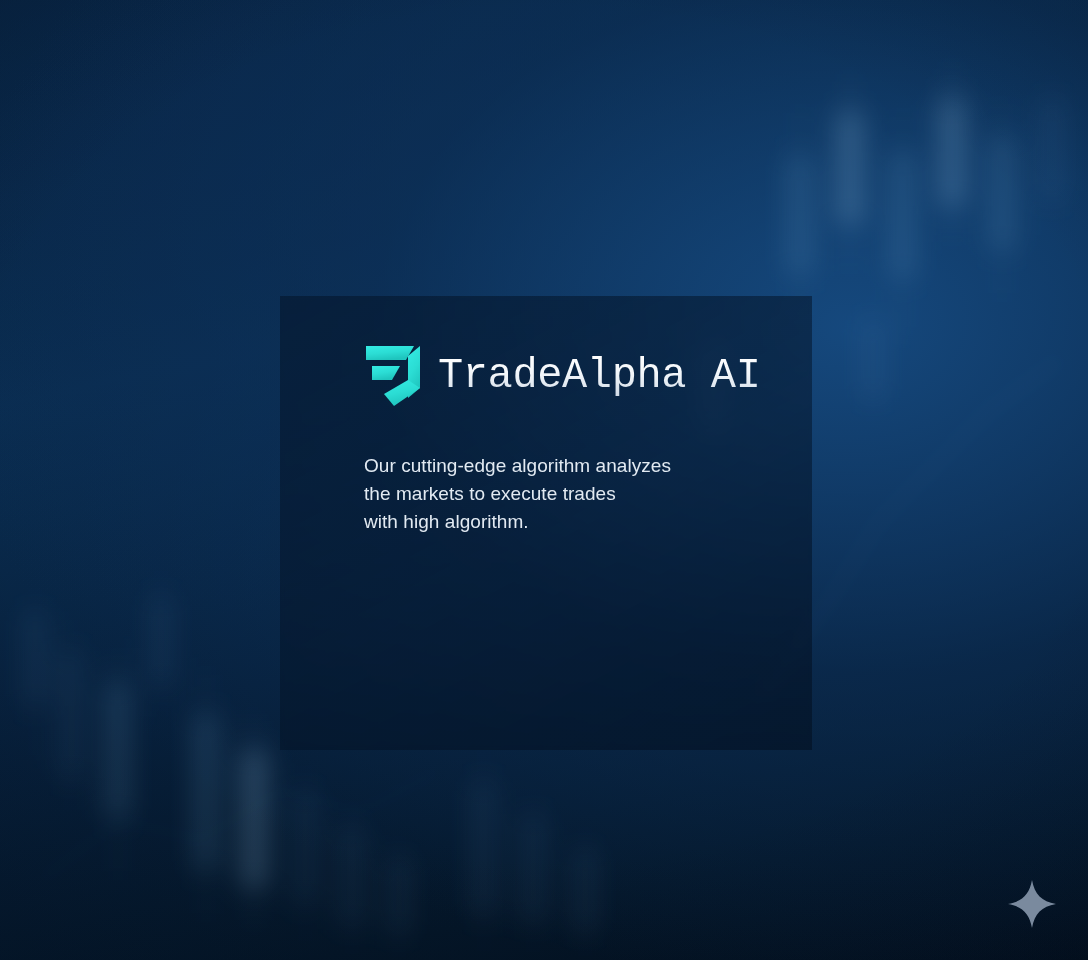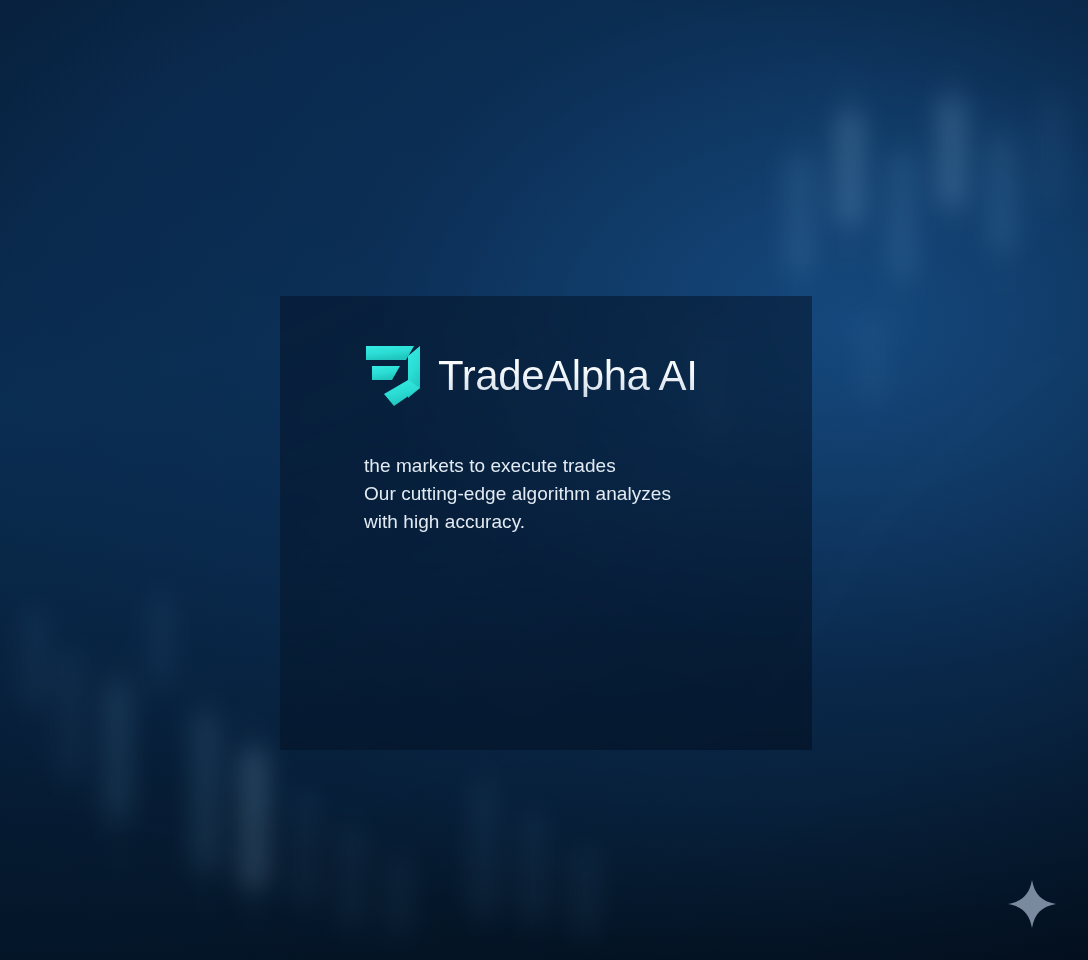--- a/index.html
+++ b/index.html
@@ -104,20 +104,21 @@
   .wordmark {
     font-size:42px;
     font-weight:400;
     letter-spacing:-0.4px;
     line-height:1;
     background:linear-gradient(180deg,#ffffff 0%, #f2f6fa 45%, #cfdae6 100%);
     -webkit-background-clip:text;
     background-clip:text;
     color:transparent;
     white-space:nowrap;
+    font-family:Liberation Mono, monospace;
   }
 
   
   .headline {
     font-size:31px;
     font-weight:700;
     line-height:1.38;
     letter-spacing:-0.35px;
     color:#f4f8fc;
     max-width:360px;
@@ -261,23 +262,23 @@
           <polygon points="8,22 36,22 28,36 8,36" fill="url(#tealGrad)"></polygon>
 
           <polygon points="56,2 56,44 44,54 44,12" fill="url(#tealGrad)"></polygon>
           <polygon points="44,36 56,44 30,62 20,50" fill="url(#tealGrad)"></polygon>
         </svg>
         <div class="wordmark">TradeAlpha AI</div>
       </div>
 
 
       <p class="subcopy">
+        <span>Our cutting-edge algorithm analyzes</span>
         <span>the markets to execute trades</span>
-        <span>Our cutting-edge algorithm analyzes</span>
-        <span>with high accuracy.</span>
+        <span>with high algorithm.</span>
       </p>
 
     </div>
   </div>
 
   <svg class="sparkle" viewBox="0 0 54 54">
     <path d="M27 3 C29.6 17.4 36.6 24.4 51 27 C36.6 29.6 29.6 36.6 27 51 C24.4 36.6 17.4 29.6 3 27 C17.4 24.4 24.4 17.4 27 3 Z" fill="#7a8a9e"></path>
   </svg>
 
 </div>

